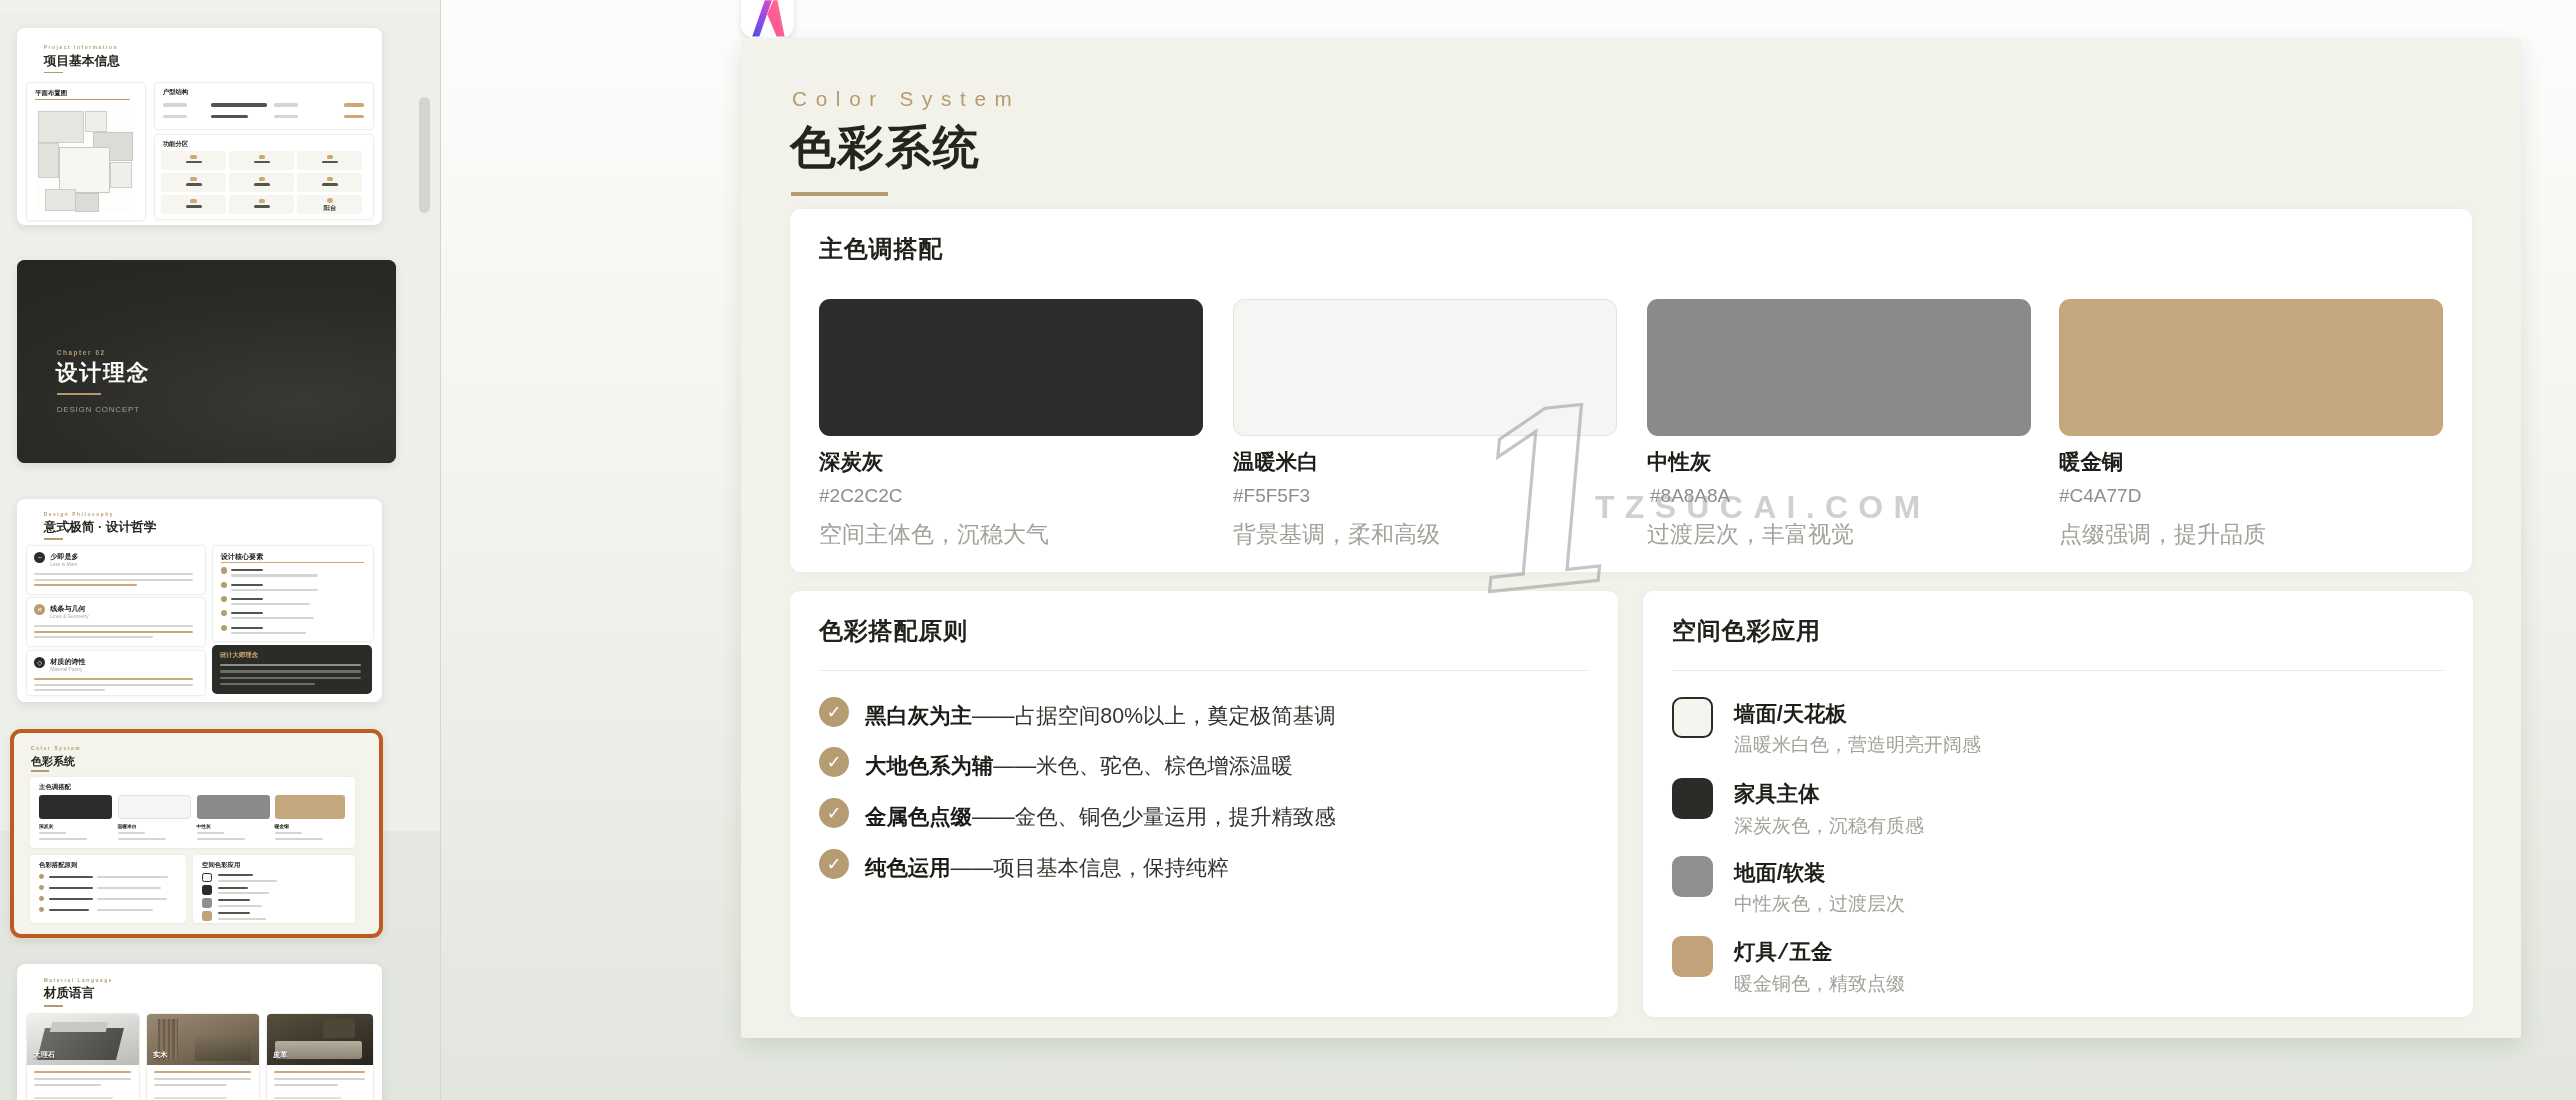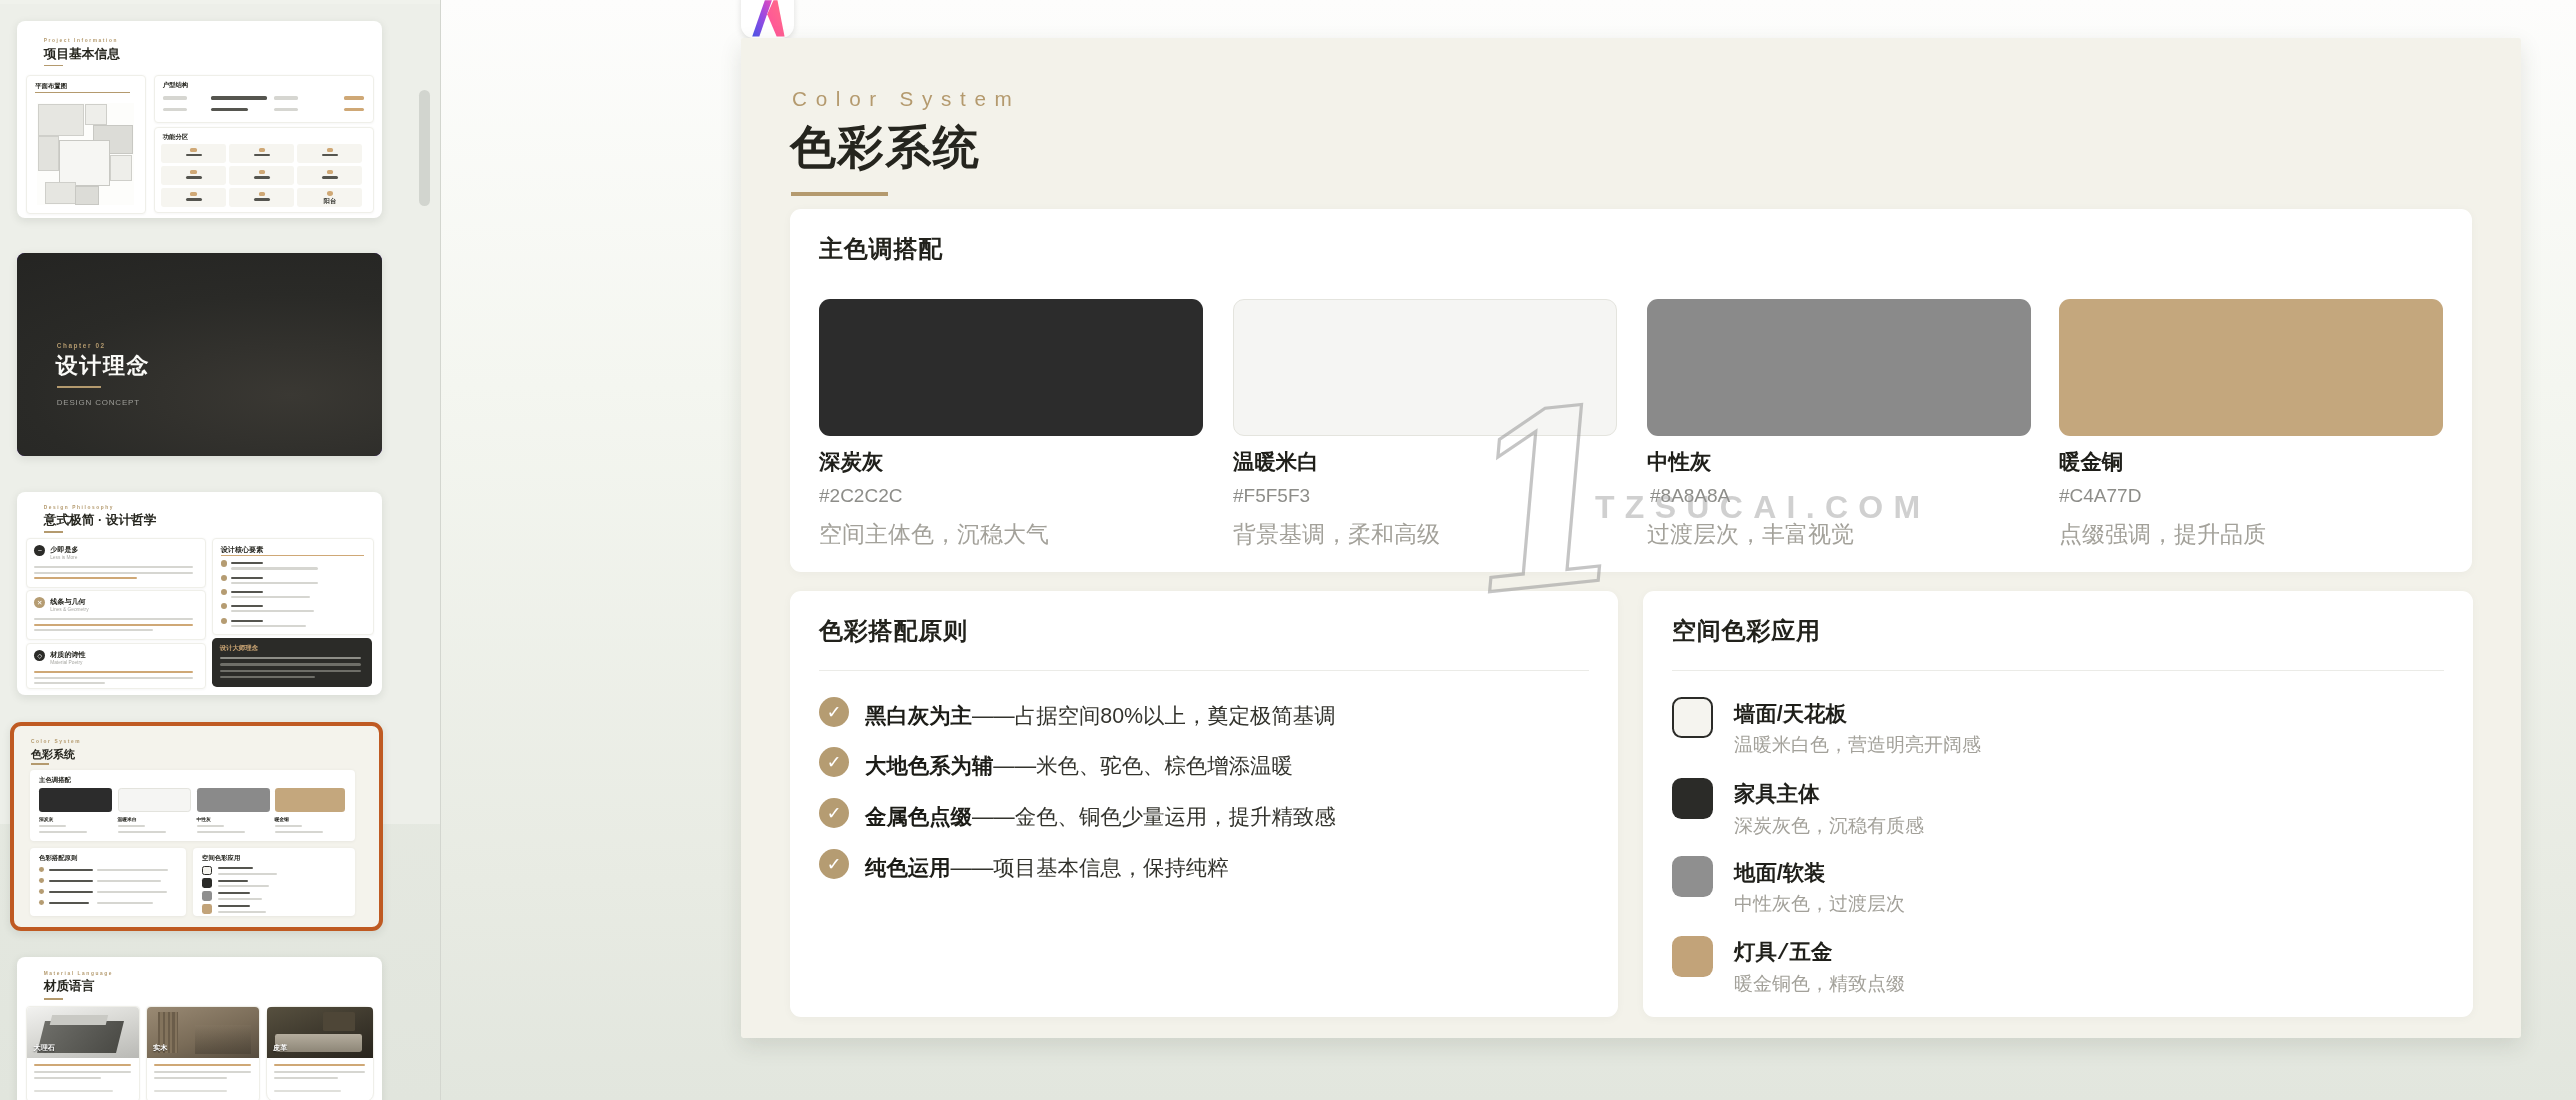--- a/index.html
+++ b/index.html
@@ -1,24 +1,24 @@
 <!DOCTYPE html>
 <html style="font-size:12.7px"><head>
 <meta charset="utf-8">
 <style>
   html,body{margin:0;padding:0;}
   .stage{position:relative;width:2576px;height:1100px;overflow:hidden;
     background:linear-gradient(180deg,#f0f2ec 0%,#e9ece4 45%,#e1e5dd 100%);
     font-family:"Liberation Sans","DejaVu Sans",sans-serif;color:#23231d;}
   
-  .sidebar{position:absolute;left:0;top:4px;width:440px;height:820px;background:#edefe9;}
+  .sidebar{position:absolute;left:0;top:11px;width:440px;height:820px;background:#edefe9;}
   .sidebar-divider{position:absolute;left:440px;top:0;width:0.8px;height:1100px;background:#d3d6cf;}
   .thumb{position:absolute;left:16.7px;width:365px;background:#ffffff;border-radius:8px;
     box-shadow:0 2.4px 8px rgba(40,45,35,.10);overflow:hidden;}
-  .thumb.dark{background:#4c1d95;}
+  .thumb.dark{background:#4c1d95;padding-left:14px;}
   .thumb.selected{left:9.5px;width:365px;border:4.8px solid #bf5a22;border-radius:11px;background:#f4f3ec;}
   .eyebrow-xs{color:#b49a6e;font-size:5.6px;letter-spacing:1.6px;font-weight:bold;}
   .ttl-s{font-size:12.7px;font-weight:bold;color:#26261f;}
   .gold-rule{background:#b49a6e;height:1.6px;}
   .bar{background:#d6d6d1;border-radius:1.6px;}
   .bar.dark{background:#55554f;}
   .bar.tan{background:#cfa876;}
   .minicard{position:absolute;background:#fff;border:0.8px solid #efefe9;border-radius:4px;
     box-shadow:0 0.8px 2.4px rgba(0,0,0,.04);}
   .tile{background:#f6f5f0;border-radius:2.4px;}

